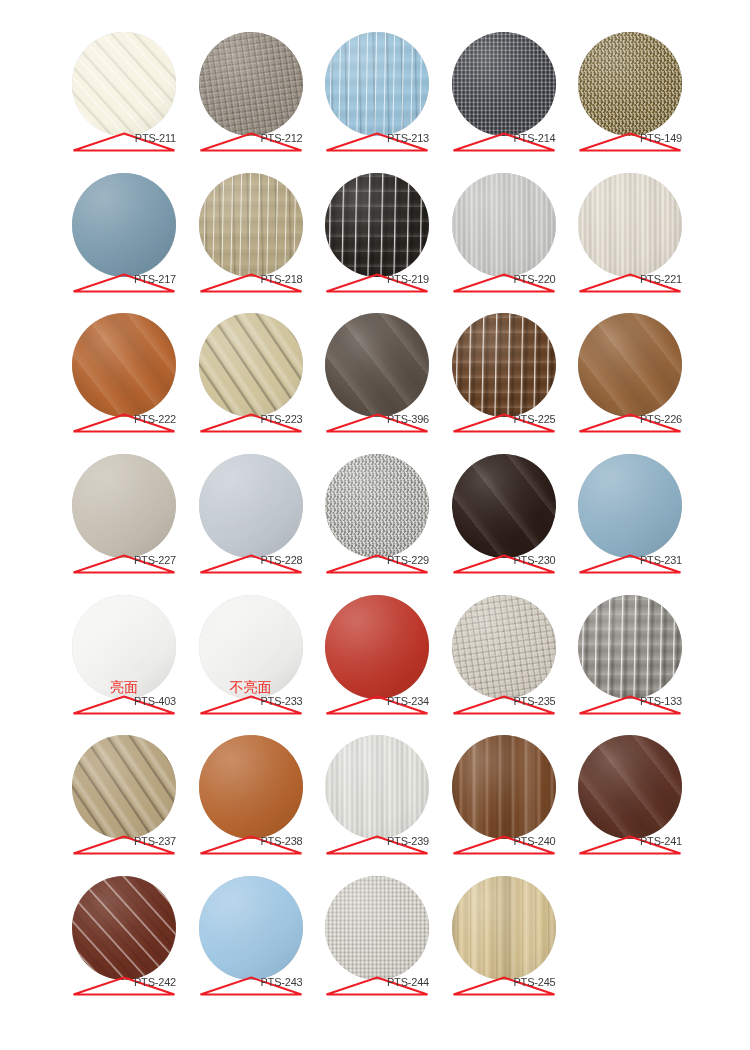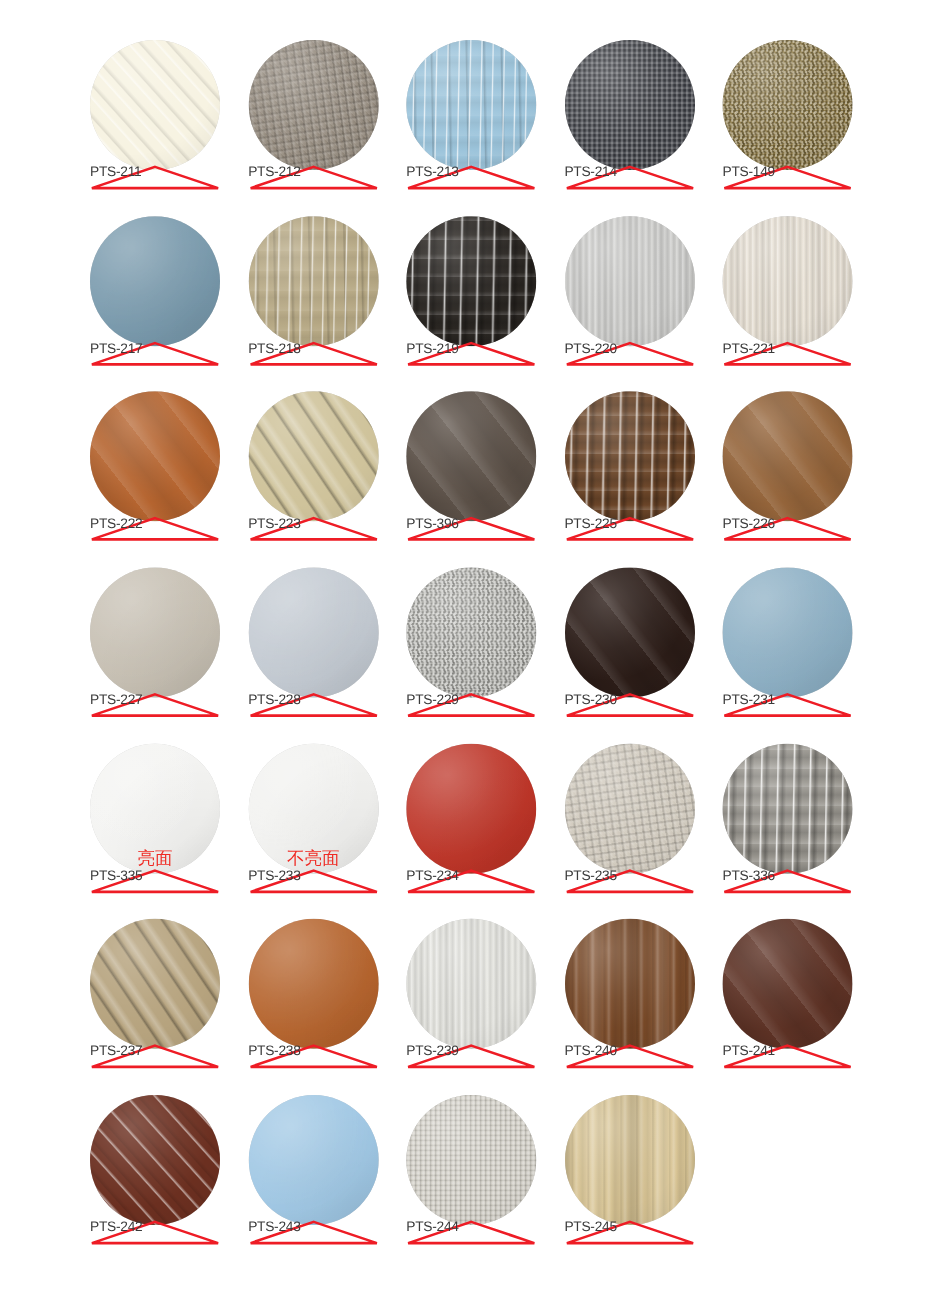--- a/index.html
+++ b/index.html
@@ -223,21 +223,21 @@
     position: absolute;
     left: -1px;
     top: 0;
     display: block;
   }
   .chip-code {
     position: absolute;
     left: 0;
     top: 1px;
     width: 104px;
-    text-align: left;
+    text-align: right;
     font-family: "Liberation Sans", sans-serif;
     font-size: 11px;
     line-height: 13px;
     letter-spacing: -0.2px;
     color: #3b3b3b;
     white-space: nowrap;
     z-index: 3;
   }
   .chip-note {
     position: absolute;
@@ -523,21 +523,21 @@
         <div class="chip">
           <div class="base" style="background: rgb(244, 244, 242);"></div>
           <div class="tex tex-plain"></div>
           <div class="sheen"></div>
         </div>
         <div class="label-wrap">
           <svg width="106" height="22" viewBox="0 0 106 22">
             <polygon points="53,2.5 103.5,19.5 2.5,19.5" fill="none" stroke="#ee1c25" stroke-width="2.1" stroke-linejoin="miter" stroke-linecap="square"></polygon>
           </svg>
           <div class="chip-note">亮面</div>
-          <div class="chip-code">PTS-335</div>
+          <div class="chip-code">PTS-403</div>
         </div>
       </div>
       <div class="swatch-cell">
         <div class="chip">
           <div class="base" style="background: rgb(242, 242, 240);"></div>
           <div class="tex tex-plain"></div>
           <div class="sheen"></div>
         </div>
         <div class="label-wrap">
           <svg width="106" height="22" viewBox="0 0 106 22">
@@ -576,21 +576,21 @@
       <div class="swatch-cell">
         <div class="chip">
           <div class="base" style="background: rgb(154, 151, 144);"></div>
           <div class="tex tex-rough-vert"></div>
           <div class="sheen"></div>
         </div>
         <div class="label-wrap">
           <svg width="106" height="22" viewBox="0 0 106 22">
             <polygon points="53,2.5 103.5,19.5 2.5,19.5" fill="none" stroke="#ee1c25" stroke-width="2.1" stroke-linejoin="miter" stroke-linecap="square"></polygon>
           </svg>
-          <div class="chip-code">PTS-336</div>
+          <div class="chip-code">PTS-133</div>
         </div>
       </div>
       <div class="swatch-cell">
         <div class="chip">
           <div class="base" style="background: rgb(182, 163, 126);"></div>
           <div class="tex tex-diag-stripe"></div>
           <div class="sheen"></div>
         </div>
         <div class="label-wrap">
           <svg width="106" height="22" viewBox="0 0 106 22">

